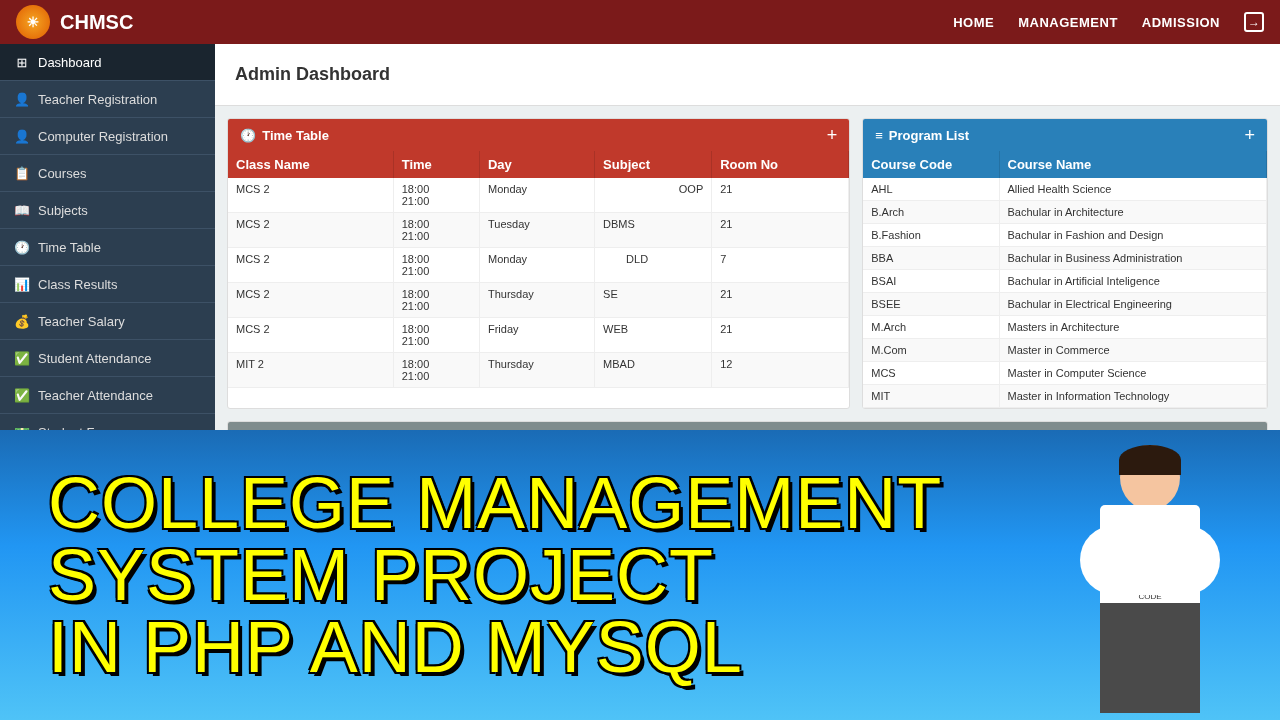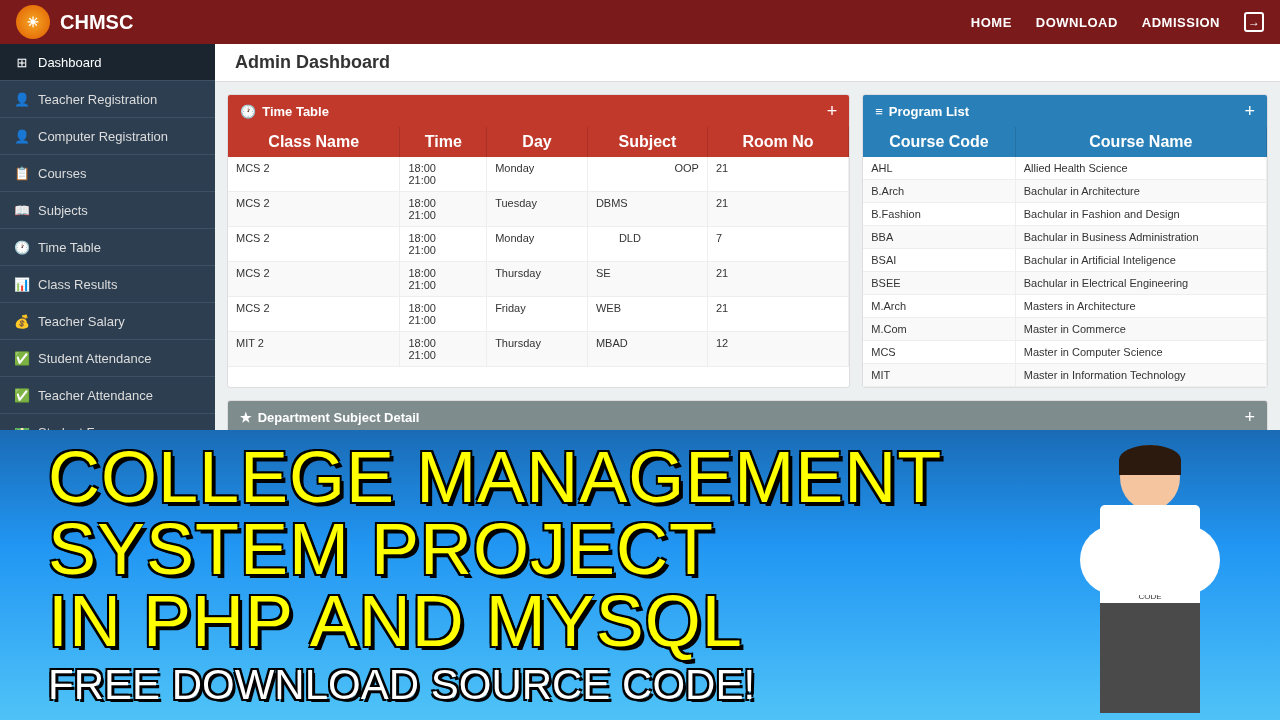--- a/index.html
+++ b/index.html
@@ -78,21 +78,21 @@
 
     
     .main-content {
       flex: 1;
       padding: 0;
       overflow-y: auto;
       background: #ecf0f1;
     }
     .page-header {
       background: white;
-      padding: 8px 20px;
+      padding: 20px 20px;
       font-size: 18px;
       font-weight: bold;
       color: #333;
       border-bottom: 1px solid #ddd;
     }
     .content-area {
       padding: 12px;
       display: flex;
       flex-direction: column;
       gap: 12px;
@@ -132,22 +132,22 @@
       cursor: pointer;
       line-height: 1;
     }
 
     
     .card-table { width: 100%; border-collapse: collapse; }
     .card-table th {
       background: #c0392b;
       color: white;
       padding: 6px 8px;
-      text-align: center;
-      font-size: 16px;
+      text-align: left;
+      font-size: 13px;
       border-right: 1px solid #a93226;
     }
     .card-table.blue-header th {
       background: #2980b9;
       border-right: 1px solid #2471a3;
     }
     .card-table.gray-header th {
       background: #7f8c8d;
       border-right: 1px solid #6c7a7a;
     }
@@ -213,21 +213,21 @@
 
 <div class="relative-wrap" style="width:1280px;height:720px;position:relative;overflow:hidden;">
 
   <div class="top-nav">
     <div class="top-nav-left">
       <div class="top-nav-logo">☀</div>
       <span>CHMSC</span>
     </div>
     <div class="top-nav-right">
       <a>HOME</a>
-      <a>DOWNLOAD</a>
+      <a>MANAGEMENT</a>
       <a>ADMISSION</a>
       <div style="width:20px;height:20px;border:2px solid white;border-radius:3px;display:flex;align-items:center;justify-content:center;cursor:pointer;font-size:12px;color:white;">→</div>
     </div>
   </div>
 
   <div class="layout">
 
     <div class="sidebar">
       <div class="sidebar-item active">
         <span class="sidebar-icon">⊞</span>
@@ -470,21 +470,20 @@
 
       </div>
     </div>
   </div>
 
   <div class="overlay-banner">
     <div class="banner-text">
       <div class="banner-title">COLLEGE MANAGEMENT</div>
       <div class="banner-title">SYSTEM PROJECT</div>
       <div class="banner-title">IN PHP AND MYSQL</div>
-      <div class="banner-subtitle">FREE DOWNLOAD SOURCE CODE!</div>
     </div>
     <div class="banner-person">
 
       <div style="position:relative;width:160px;height:270px;">
 
         <div style="width:60px;height:65px;background:#f5c5a0;border-radius:50%;position:absolute;top:0;left:50%;transform:translateX(-50%);"></div>
 
         <div style="width:62px;height:30px;background:#2c1a0e;border-radius:50% 50% 0 0;position:absolute;top:0;left:50%;transform:translateX(-50%);"></div>
 
         <div style="width:100px;height:100px;background:#ffffff;border-radius:5px 5px 0 0;position:absolute;top:60px;left:50%;transform:translateX(-50%);">

